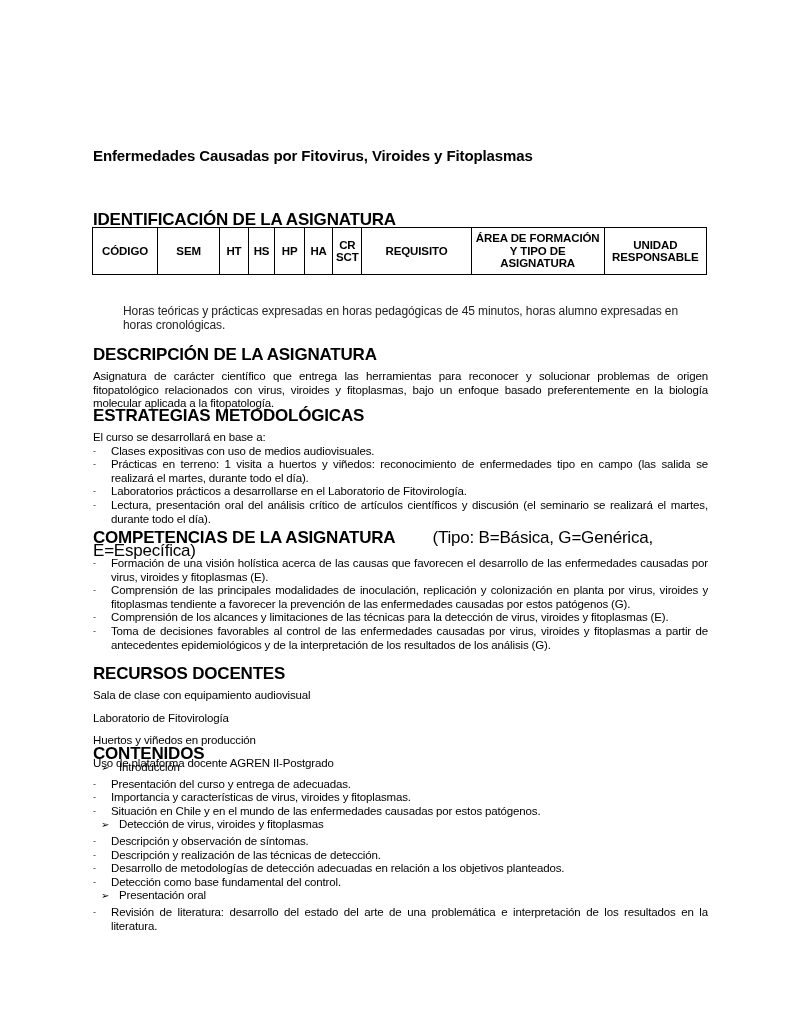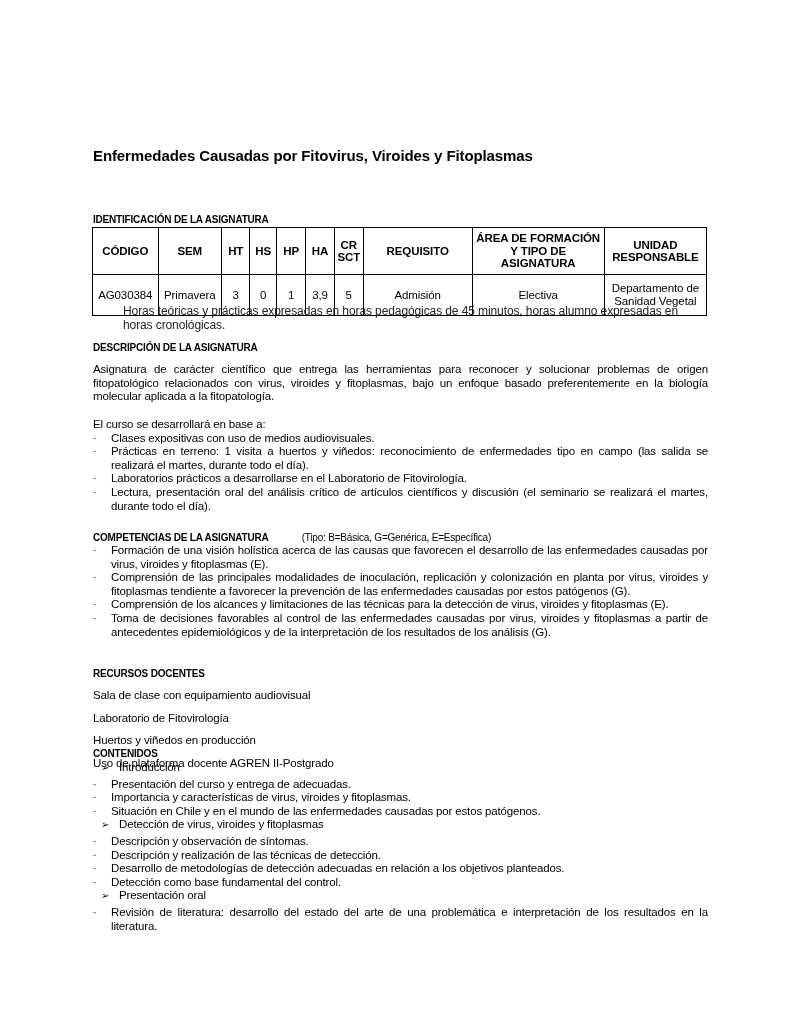--- a/index.html
+++ b/index.html
@@ -5,21 +5,21 @@
   html, body { margin: 0; padding: 0; background: #ffffff; }
   body {
     width: 800px; height: 1035px; position: relative; overflow: hidden;
     font-family: "Liberation Sans", sans-serif; color: #000;
   }
   .page { position: absolute; left: 93px; top: 0; width: 615px; }
   .title {
     position: absolute; left: 0; width: 615px; top: 147px;
     text-align: left; font-weight: bold; font-size: 15px; letter-spacing: -0.1px;
   }
-  .h { font-weight: bold; font-size: 10px; line-height: 13px; letter-spacing: -0.2px; }
+  .h { font-weight: bold; font-size: 17px; line-height: 13px; letter-spacing: -0.2px; }
   .p { font-size: 11.5px; line-height: 13.6px; text-align: justify; letter-spacing: -0.15px; margin-top: 9px; }
   .sec { position: absolute; left: 0; width: 615px; }
 
   table.ident {
     border-collapse: collapse; position: absolute; left: -1px; top: 227px;
     font-size: 11px; letter-spacing: -0.1px;
   }
   table.ident td {
     border: 1px solid #000; text-align: center; vertical-align: middle; padding: 0 2px;
   }
@@ -62,45 +62,31 @@
       <td style="width:131px">
         <div>ÁREA DE FORMACIÓN</div>
         <div>Y TIPO DE</div>
         <div>ASIGNATURA</div>
       </td>
       <td style="width:98px">
         <div>UNIDAD</div>
         <div>RESPONSABLE</div>
       </td>
     </tr>
-    <tr class="row">
-      <td>AG030384</td>
-      <td>Primavera</td>
-      <td>3</td>
-      <td>0</td>
-      <td>1</td>
-      <td>3,9</td>
-      <td>5</td>
-      <td>Admisión</td>
-      <td>Electiva</td>
-      <td>
-        <div>Departamento de</div>
-        <div>Sanidad Vegetal</div>
-      </td>
-    </tr>
   </tbody>
     </table>
   <div class="note">Horas teóricas y prácticas expresadas en horas pedagógicas de 45 minutos, horas alumno expresadas en horas cronológicas.</div>
 
-  <div class="sec" style="top:341px;">
+  <div class="sec" style="top:348px;">
     <div class="h">DESCRIPCIÓN DE LA ASIGNATURA</div>
     <div class="p">Asignatura de carácter científico que entrega las herramientas para reconocer y solucionar problemas de origen fitopatológico relacionados con virus, viroides y fitoplasmas, bajo un enfoque basado preferentemente en la biología molecular aplicada a la fitopatología.</div>
   </div>
 
   <div class="sec" style="top:409px;">
+    <div class="h">ESTRATEGIAS METODOLÓGICAS</div>
     <div class="p">El curso se desarrollará en base a:</div>
     <ul class="dash p">
       <li><span class="b">-</span><span>Clases expositivas con uso de medios audiovisuales.</span></li>
       <li><span class="b">-</span><span>Prácticas en terreno: 1 visita a huertos y viñedos: reconocimiento de enfermedades tipo en campo (las salida se realizará el martes, durante todo el día).</span></li>
       <li><span class="b">-</span><span>Laboratorios prácticos a desarrollarse en el Laboratorio de Fitovirología.</span></li>
       <li><span class="b">-</span><span>Lectura, presentación oral del análisis crítico de artículos científicos y discusión (el seminario se realizará el martes, durante todo el día).</span></li>
     </ul>
   </div>
 
   <div class="sec" style="top:531px;">

